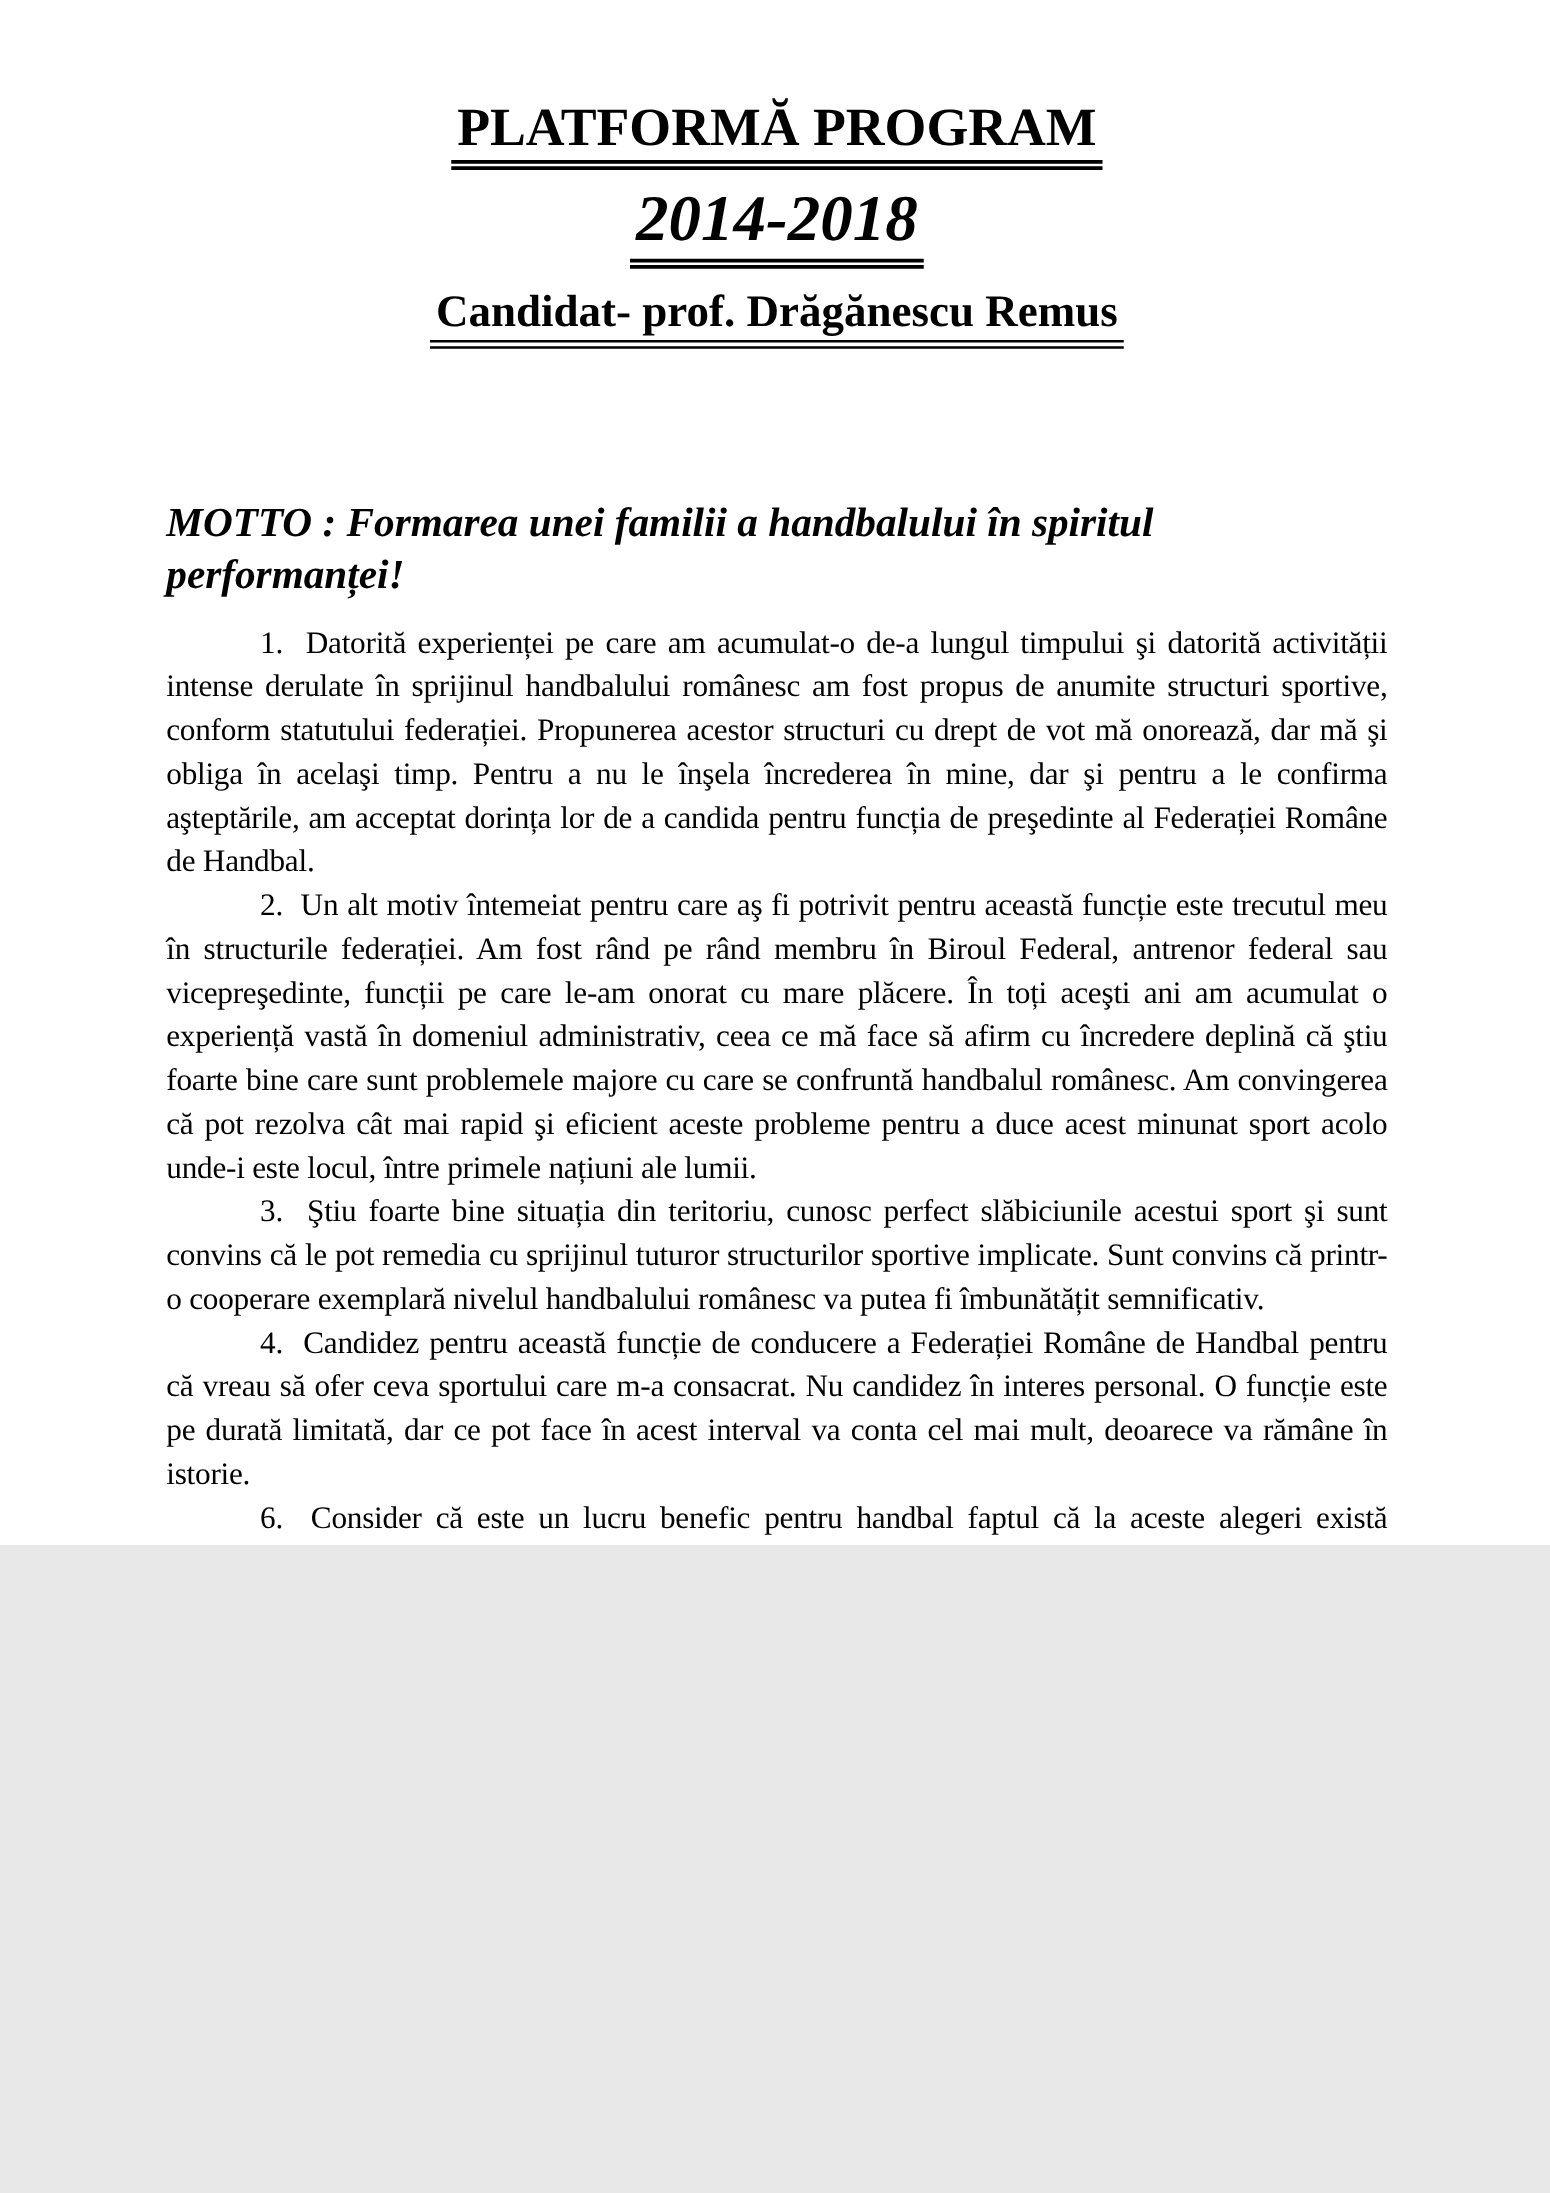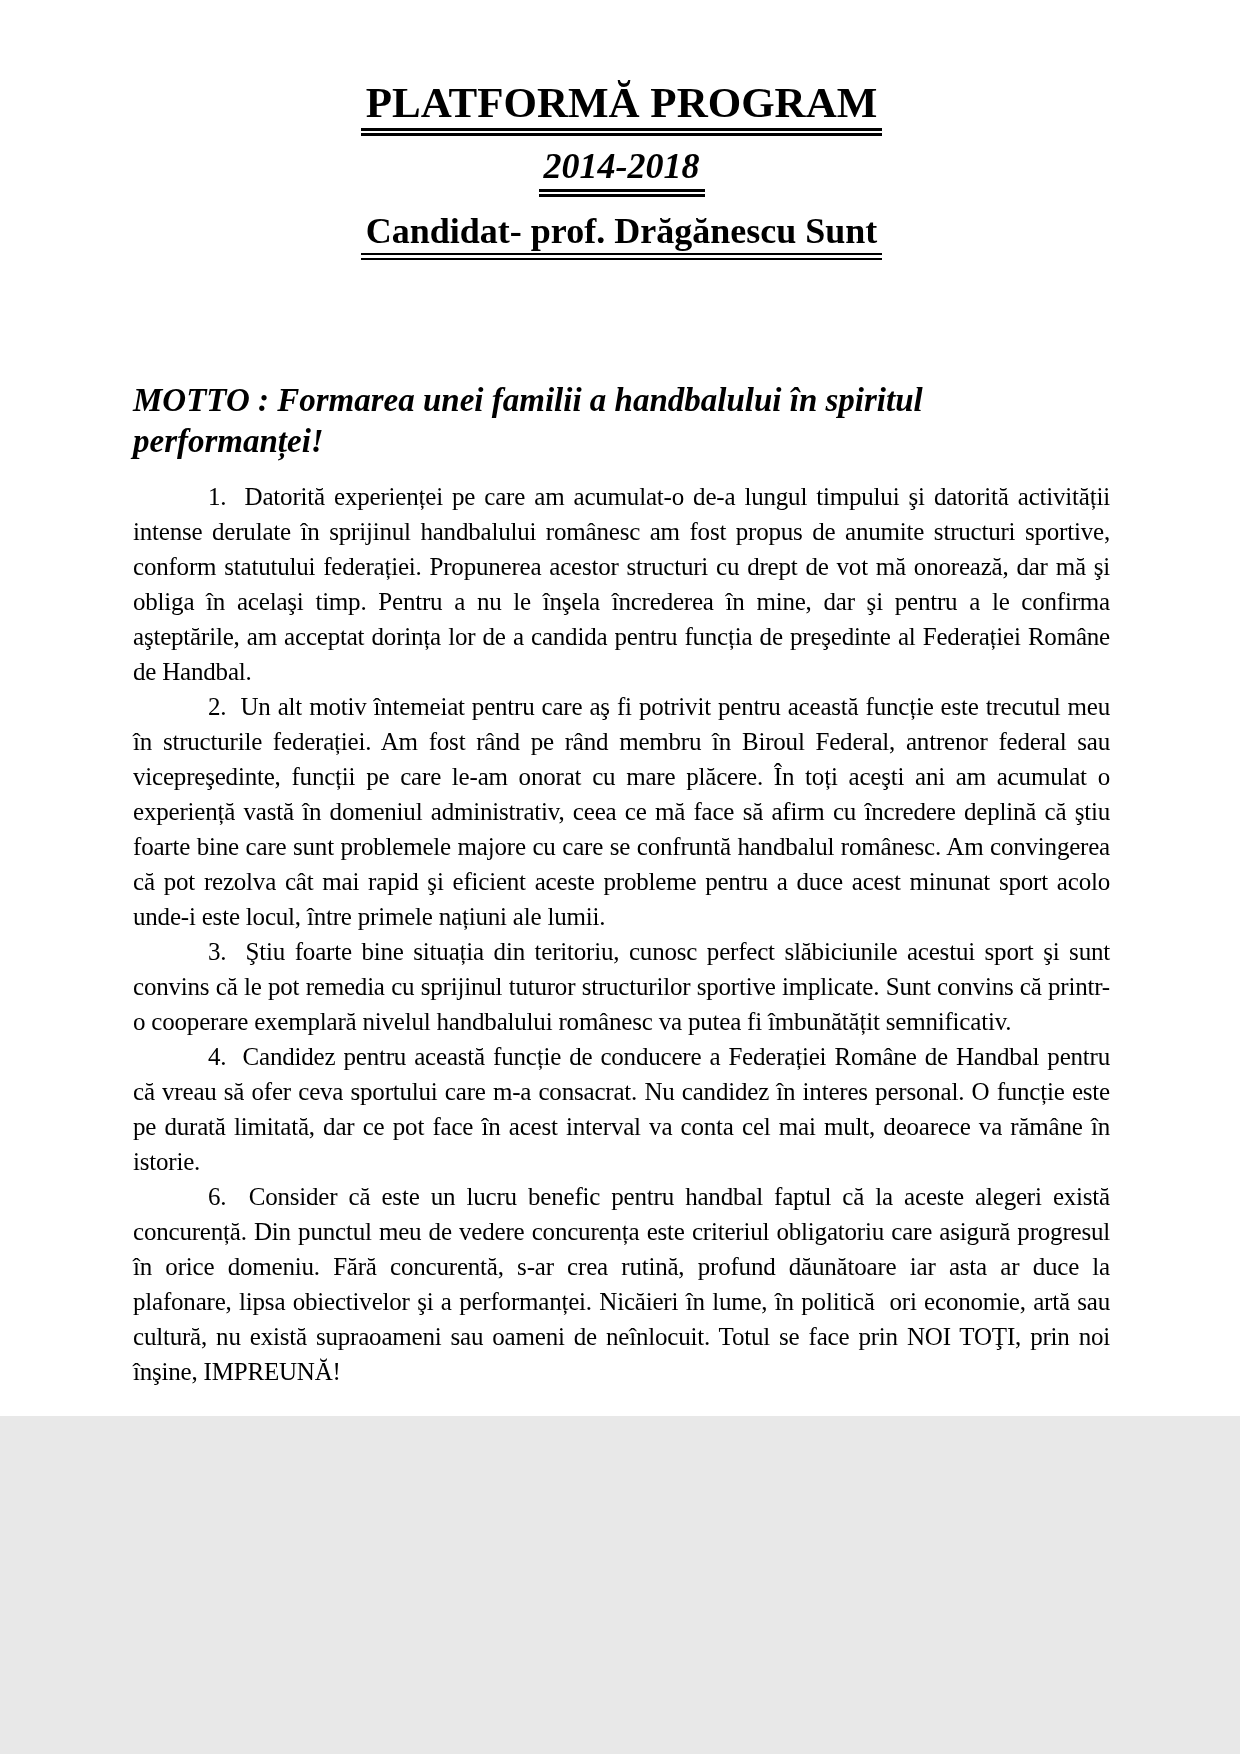--- a/index.html
+++ b/index.html
@@ -1,29 +1,29 @@
 <!DOCTYPE html>
 <html><head>
 <meta charset="utf-8">
 <style>
   html, body { margin: 0; padding: 0; background: #e8e8e8; }
   .page {
     width: 1240px;
-    height: 1416px;
+    height: 1236px;
     margin: 0 auto;
     background: #ffffff;
     color: #000000;
     font-family: "Liberation Serif", "DejaVu Serif", serif;
     box-sizing: border-box;
     padding: 78px 130px 0 133px;
     overflow: hidden;
   }
   .center { text-align: center; }
   .title1 { font-size: 43px; font-weight: bold; line-height: 1.15; }
-  .title2 { font-size: 36px; font-weight: bold; font-style: italic; line-height: 1.15; margin-top: 10px; }
+  .title2 { font-size: 52px; font-weight: bold; font-style: italic; line-height: 1.15; margin-top: 10px; }
   .cand   { font-size: 36px; font-weight: bold; line-height: 1.15; margin-top: 14px; }
   .dbl-underline {
     display: inline-block;
     border-bottom: 8px double #000;
     padding: 0 5px 1px 5px;
   }
   .cand .dbl-underline { border-bottom-width: 7px; }
   .motto {
     margin-top: 120px;
     font-size: 33px;
@@ -54,21 +54,21 @@
 
   <div class="center title1">
     <span class="dbl-underline">PLATFORMĂ PROGRAM</span>
   </div>
 
   <div class="center title2">
     <span class="dbl-underline">2014-2018</span>
   </div>
 
   <div class="center cand">
-    <span class="dbl-underline">Candidat- prof. Drăgănescu Sunt</span>
+    <span class="dbl-underline">Candidat- prof. Drăgănescu Remus</span>
   </div>
 
   <div class="motto">MOTTO : Formarea unei familii a handbalului în spiritul performanței!</div>
 
 
   <div class="paras">
     <p>1.&nbsp;&nbsp;Datorită experienței pe care am acumulat-o de-a lungul timpului şi datorită activității intense derulate în sprijinul handbalului românesc am fost propus de anumite structuri sportive, conform statutului federației. Propunerea acestor structuri cu drept de vot mă onorează, dar mă şi obliga în acelaşi timp. Pentru a nu le înşela încrederea în mine, dar şi pentru a le confirma aşteptările, am acceptat dorința lor de a candida pentru funcția de preşedinte al Federației Române de Handbal.</p>
     <p>2.&nbsp;&nbsp;Un alt motiv întemeiat pentru care aş fi potrivit pentru această funcție este trecutul meu în structurile federației. Am fost rând pe rând membru în Biroul Federal, antrenor federal sau vicepreşedinte, funcții pe care le-am onorat cu mare plăcere. În toți aceşti ani am acumulat o experiență vastă în domeniul administrativ, ceea ce mă face să afirm cu încredere deplină că ştiu foarte bine care sunt problemele majore cu care se confruntă handbalul românesc. Am convingerea că pot rezolva cât mai rapid şi eficient aceste probleme pentru a duce acest minunat sport acolo unde-i este locul, între primele națiuni ale lumii.</p>
     <p>3.&nbsp;&nbsp;Ştiu foarte bine situația din teritoriu, cunosc perfect slăbiciunile acestui sport şi sunt convins că le pot remedia cu sprijinul tuturor structurilor sportive implicate. Sunt convins că printr-o cooperare exemplară nivelul handbalului românesc va putea fi îmbunătățit semnificativ.</p>
     <p>4.&nbsp;&nbsp;Candidez pentru această funcție de conducere a Federației Române de Handbal pentru că vreau să ofer ceva sportului care m-a consacrat. Nu candidez în interes personal. O funcție este pe durată limitată, dar ce pot face în acest interval va conta cel mai mult, deoarece va rămâne în istorie.</p>

